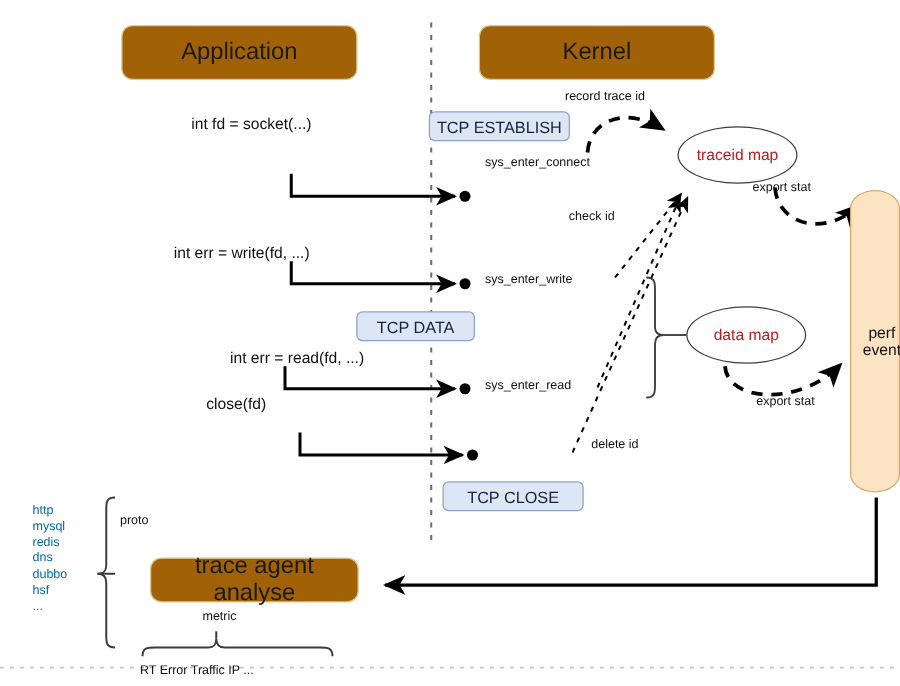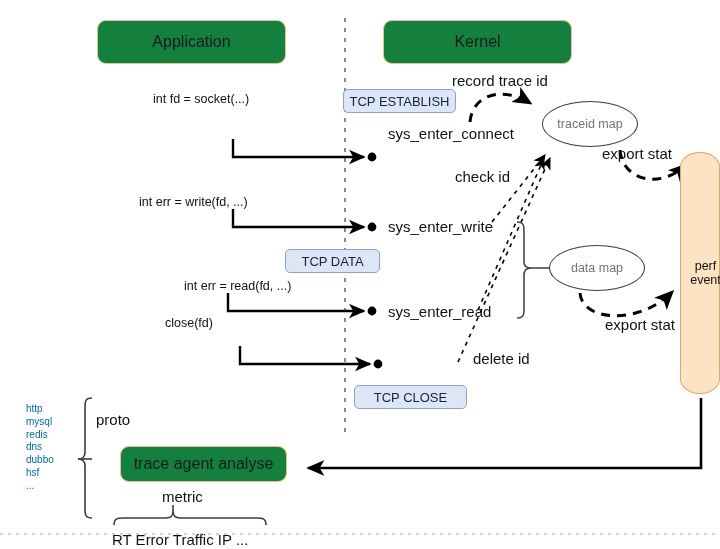--- a/index.html
+++ b/index.html
@@ -5,38 +5,38 @@
   html,body{margin:0;padding:0;background:#ffffff;}
   body{
     width:720px;height:549px;position:relative;overflow:hidden;
     font-family:"Liberation Sans","DejaVu Sans",sans-serif;
     color:#111111;
   }
   #canvas{position:absolute;inset:0;width:720px;height:549px;}
   .svg-layer{position:absolute;left:0;top:0;width:720px;height:549px;pointer-events:none;}
   .node{position:absolute;box-sizing:border-box;display:flex;align-items:center;justify-content:center;text-align:center;}
   .rbox{
-    background:#15803d;border:1px solid #d9c98f;border-radius:9px;
-    font-size:16px;color:#1a1a1a;justify-content:center;
+    background:#a16207;border:1px solid #d9c98f;border-radius:9px;
+    font-size:19px;color:#1a1a1a;justify-content:center;
   }
   .tcpbox{
     background:#dce6f5;border:1px solid #8da2c4;border-radius:5px;
     font-size:13px;color:#15233d;
   }
   .ellipse{
     border:1.4px solid #3d3d3d;border-radius:50%;background:#ffffff;
-    font-size:12.5px;color:#737373;
+    font-size:12.5px;color:#b91c1c;
   }
   .cyl{
     background:#fbe3c4;border:1.3px solid #d8a96b;
     border-radius:30px/22px;
     font-size:12.5px;color:#111;line-height:1.15;padding-left:11px;
   }
   .lbl{
-    position:absolute;font-size:15px;color:#111;white-space:nowrap;
+    position:absolute;font-size:10px;color:#111;white-space:nowrap;
   }
   .lbl.code{font-size:12.5px;}
   .stack{
     position:absolute;font-size:10px;color:#0369a1;line-height:1.28;text-align:left;
   }
 </style>
 </head>
 <body>
 
 <div id="canvas">

